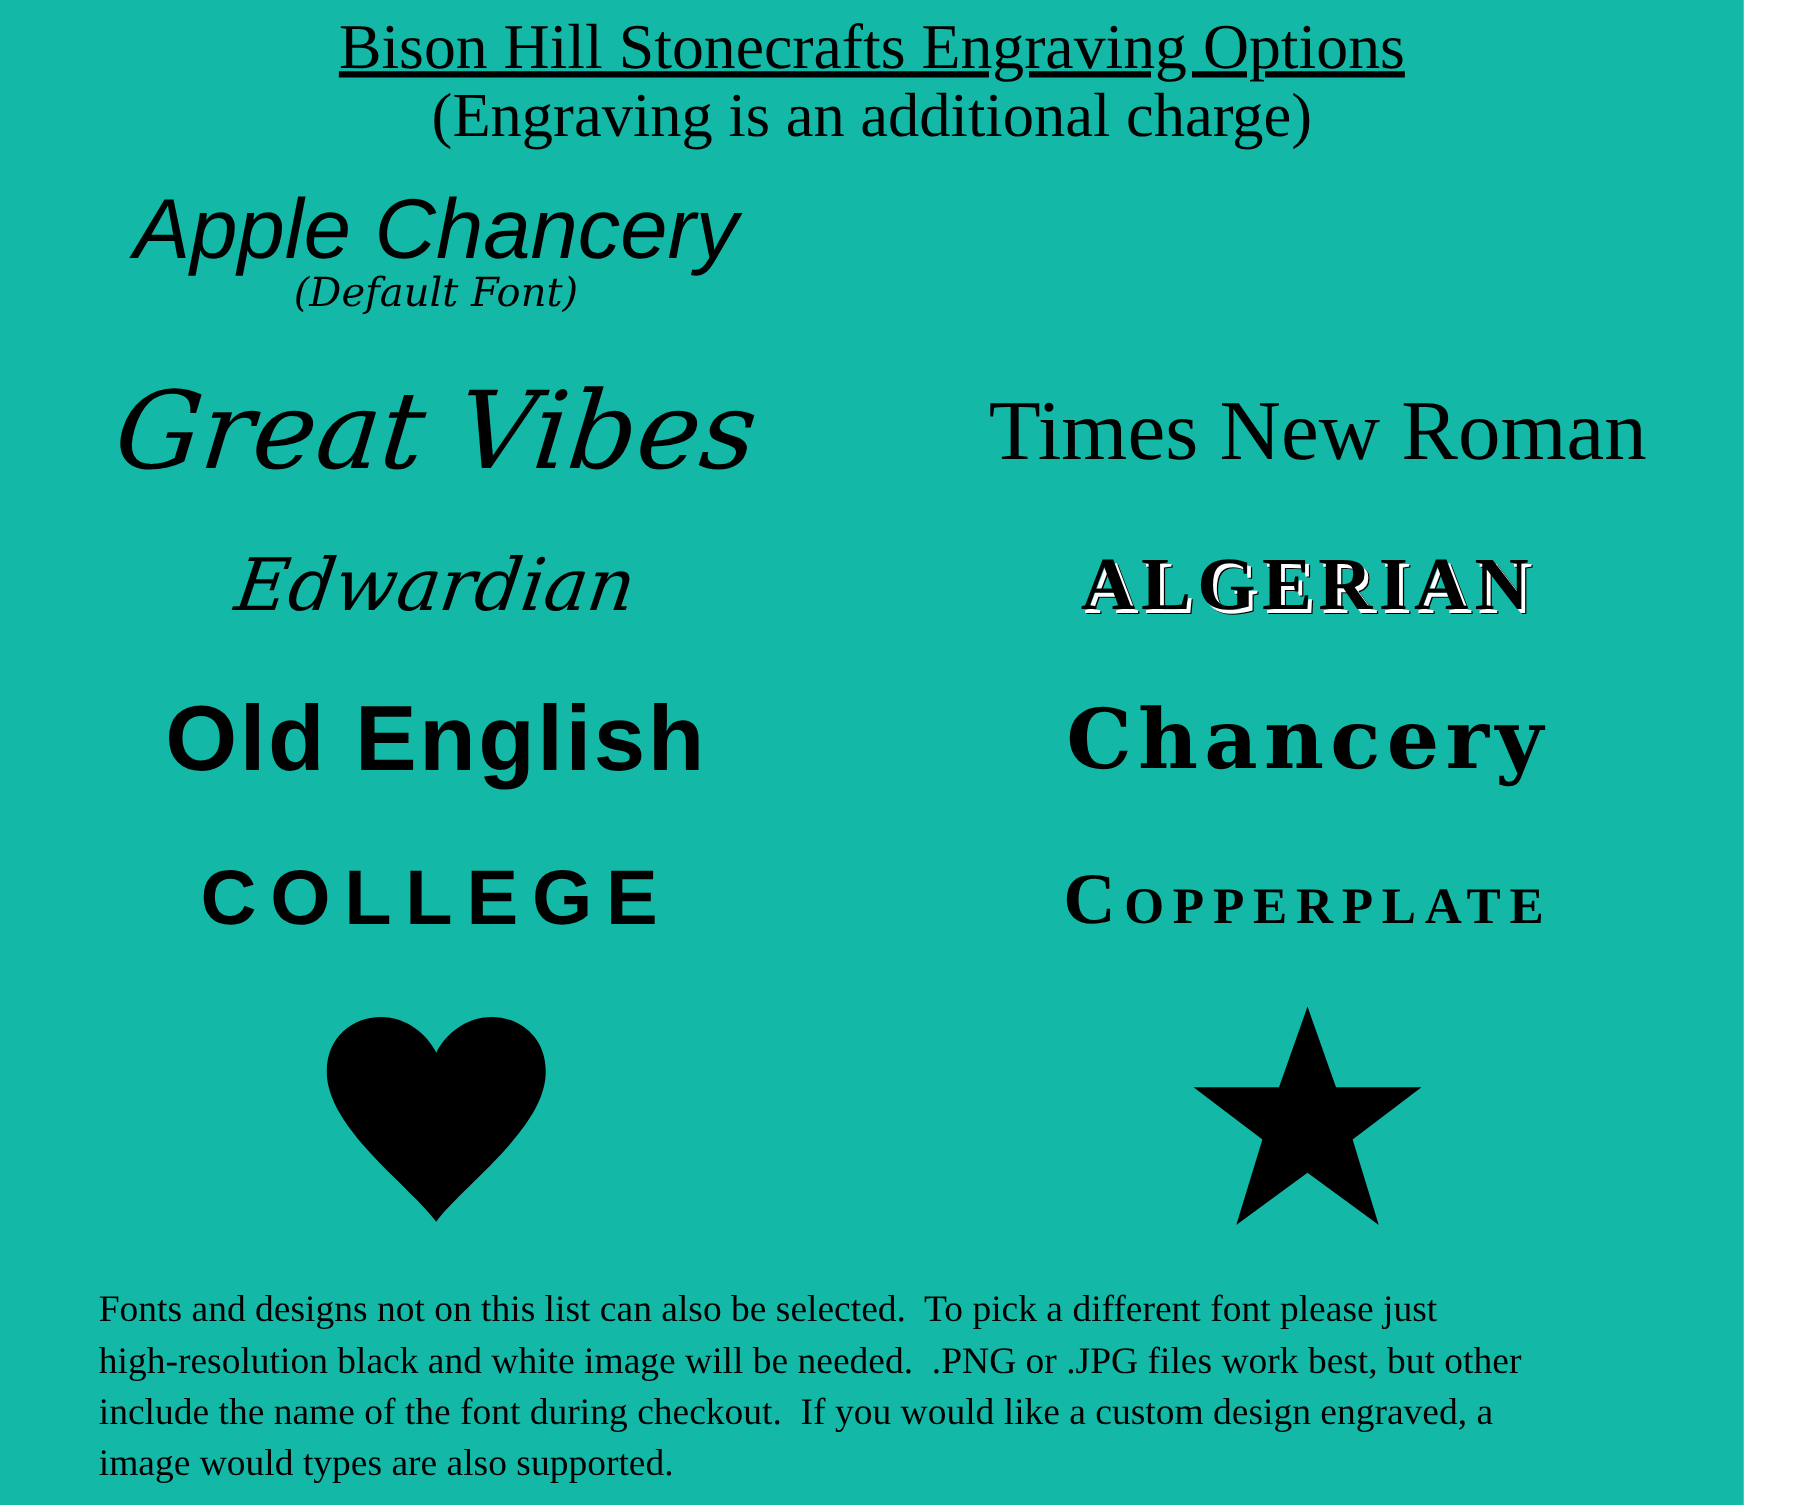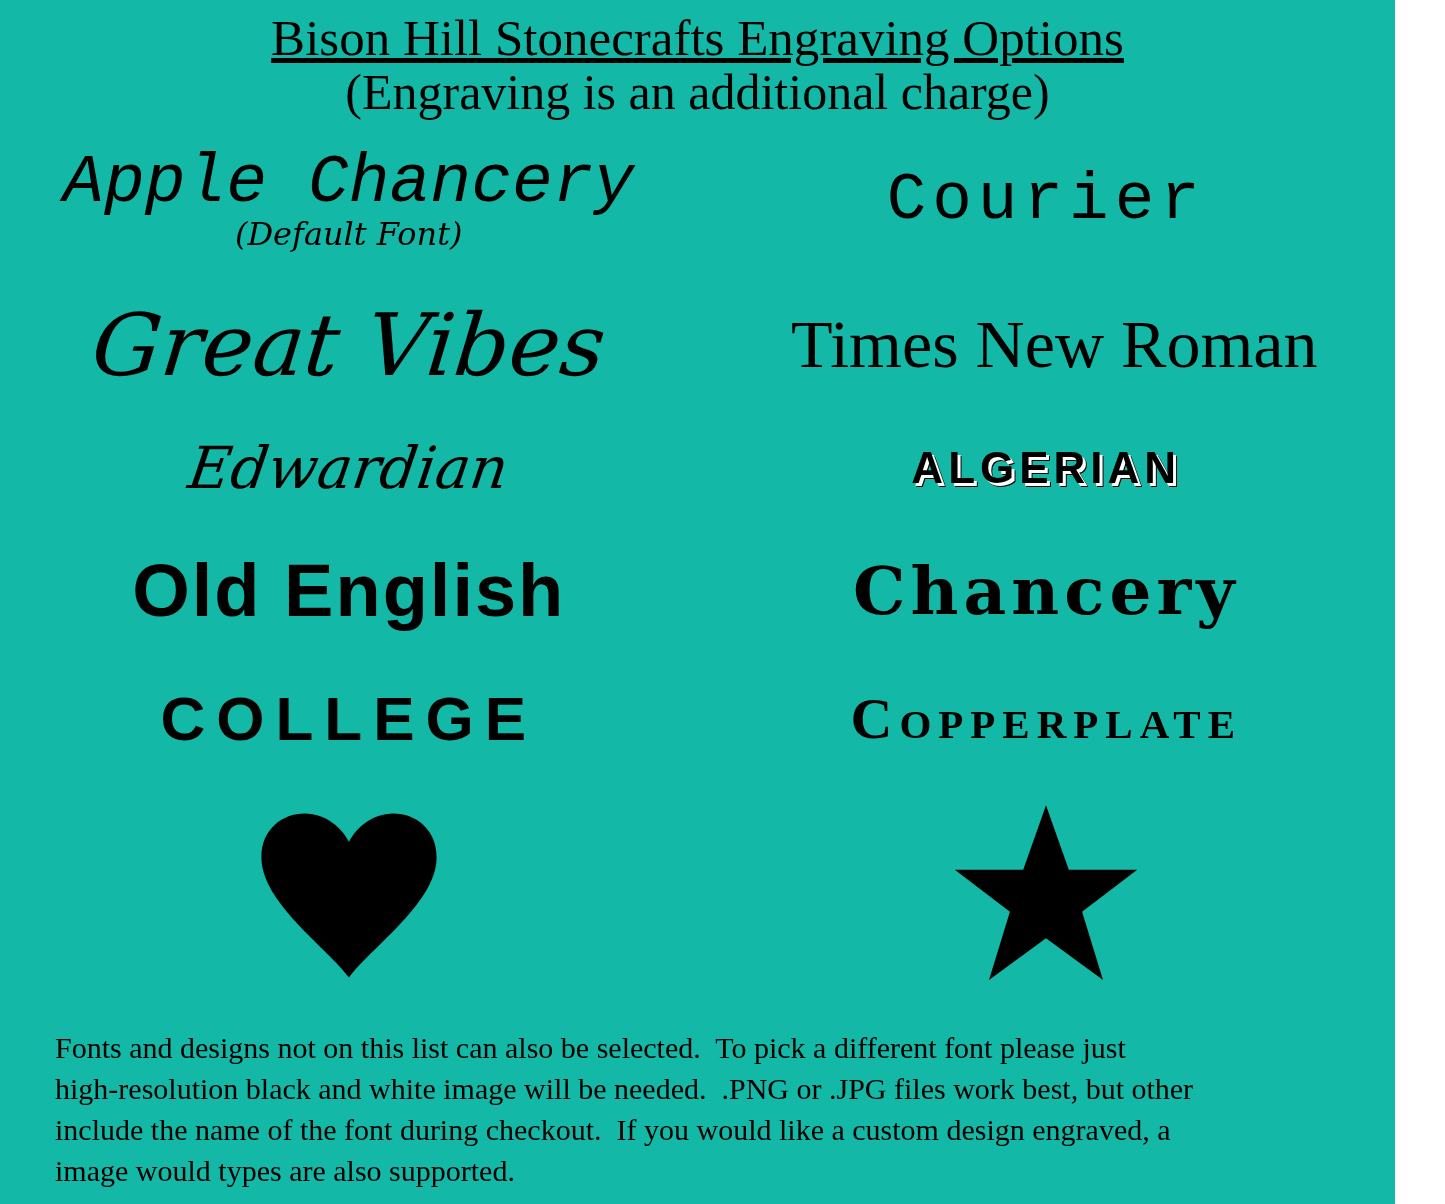--- a/index.html
+++ b/index.html
@@ -27,21 +27,21 @@
     align-items:center; justify-content:center;
   }
   .r1{ height:152px; margin-top:6px; }
   .r2{ height:136px; }
   .r3{ height:110px; }
   .r4{ height:136px; }
   .r5{ height:120px;align-items:center; }
   .r6{ height:178px; margin-top:28px; }
 
   .apple-chancery{
-    font-family:Liberation Mono, monospace;
+    font-family:Liberation Sans, sans-serif;
     font-style:italic; font-size:68px; line-height:1.0;
   }
   .default-note{
     font-family:"DejaVu Serif", serif;
     font-style:italic; font-size:32px; line-height:1.1;
   }
   .courier{
     font-family:"Liberation Mono","DejaVu Sans Mono", monospace;
     font-size:66px; letter-spacing:6px;
   }
@@ -54,22 +54,22 @@
     font-family:"Liberation Serif", serif;
     font-size:68px;
     margin-left:16px;
   }
   .edwardian{
     font-family:"DejaVu Serif", serif;
     font-style:italic; font-size:58px;
     transform:skewX(-8deg);
   }
   .algerian{
-    font-family:Liberation Sans, sans-serif;
-    font-weight:700; font-size:44px; letter-spacing:5px;
+    font-family:Liberation Serif, serif;
+    font-weight:700; font-size:60px; letter-spacing:5px;
     text-transform:uppercase;
     text-shadow:3px 3px 0 #ffffff, 4px 4px 0 #000000;
   }
   .old-english{
     font-family:Liberation Sans, sans-serif;
     font-weight:700; font-size:74px; letter-spacing:2px;
   }
   .saddlebag{
     font-family:"DejaVu Serif", serif;
     font-weight:700; font-size:66px; letter-spacing:5px;
@@ -79,21 +79,21 @@
     font-weight:700; font-size:62px; letter-spacing:11px;
   }
   .copperplate{
     font-family:"Liberation Serif", serif;
     font-weight:700; font-size:58px; letter-spacing:7px;
     font-variant:small-caps;
   }
   .design-icon svg{ display:block; }
   .footer{
     margin-top:42px;
-    padding:0 55px;
+    padding:0 79px;
     font-size:30px; line-height:1.37;
     font-family:"Liberation Serif", serif;
   }
   .footer .line{ white-space:pre-wrap; }
 </style>
 </head>
 <body>
 
 <div class="page">
 
@@ -101,23 +101,20 @@
     <div class="title">Bison Hill Stonecrafts Engraving Options</div>
     <div class="subtitle">(Engraving is an additional charge)</div>
   </div>
 
   <div class="grid">
 
     <div class="row r1">
       <div class="cell">
         <div class="apple-chancery">Apple Chancery</div>
         <div class="default-note">(Default Font)</div>
-      </div>
-      <div class="cell">
-        <div class="courier">Courier</div>
       </div>
     </div>
 
     <div class="row r2">
       <div class="cell">
         <div class="great-vibes">Great Vibes</div>
       </div>
       <div class="cell">
         <div class="times">Times New Roman</div>
       </div>

